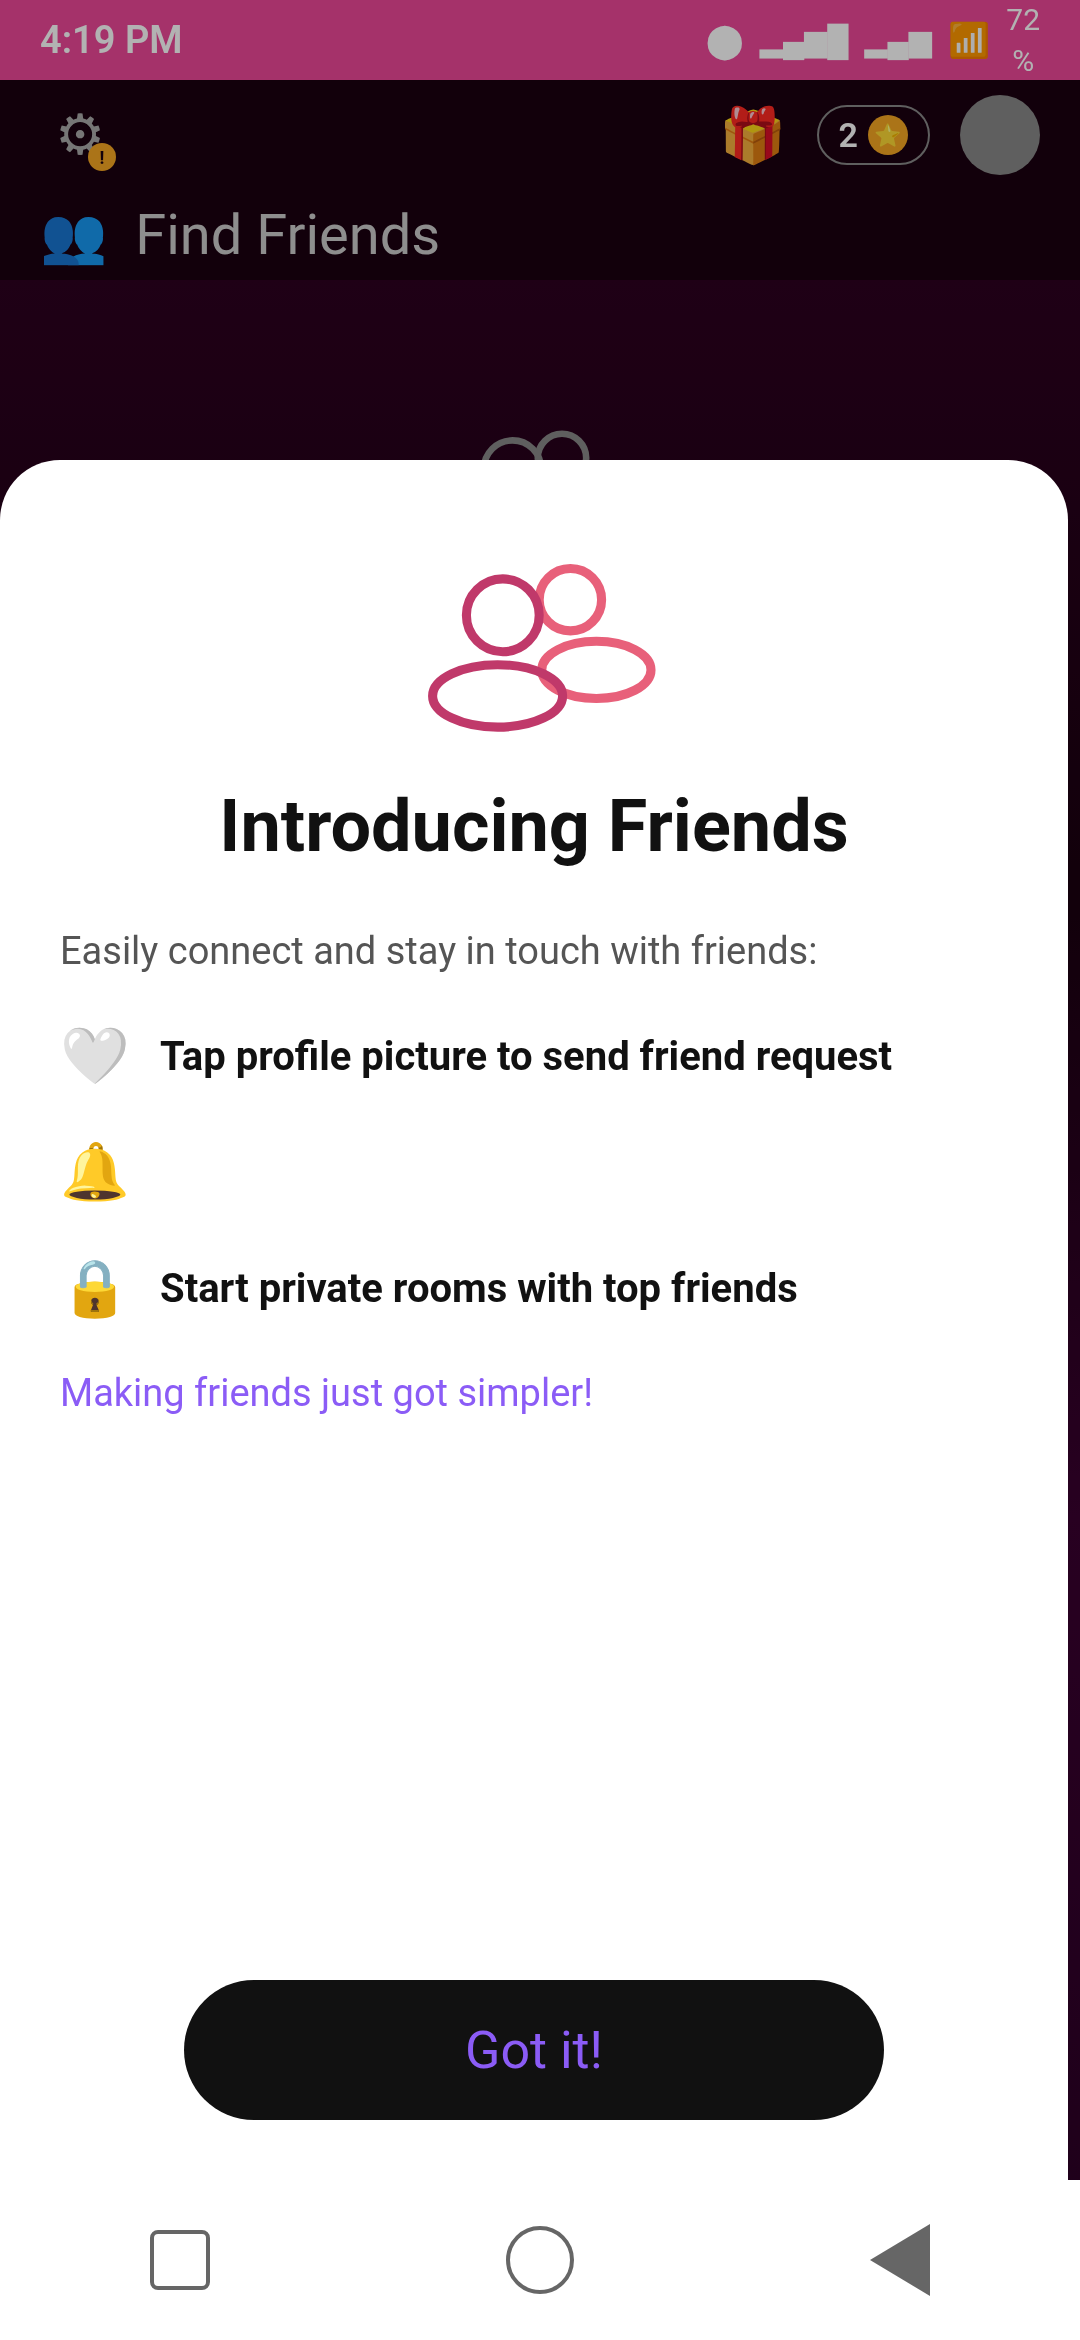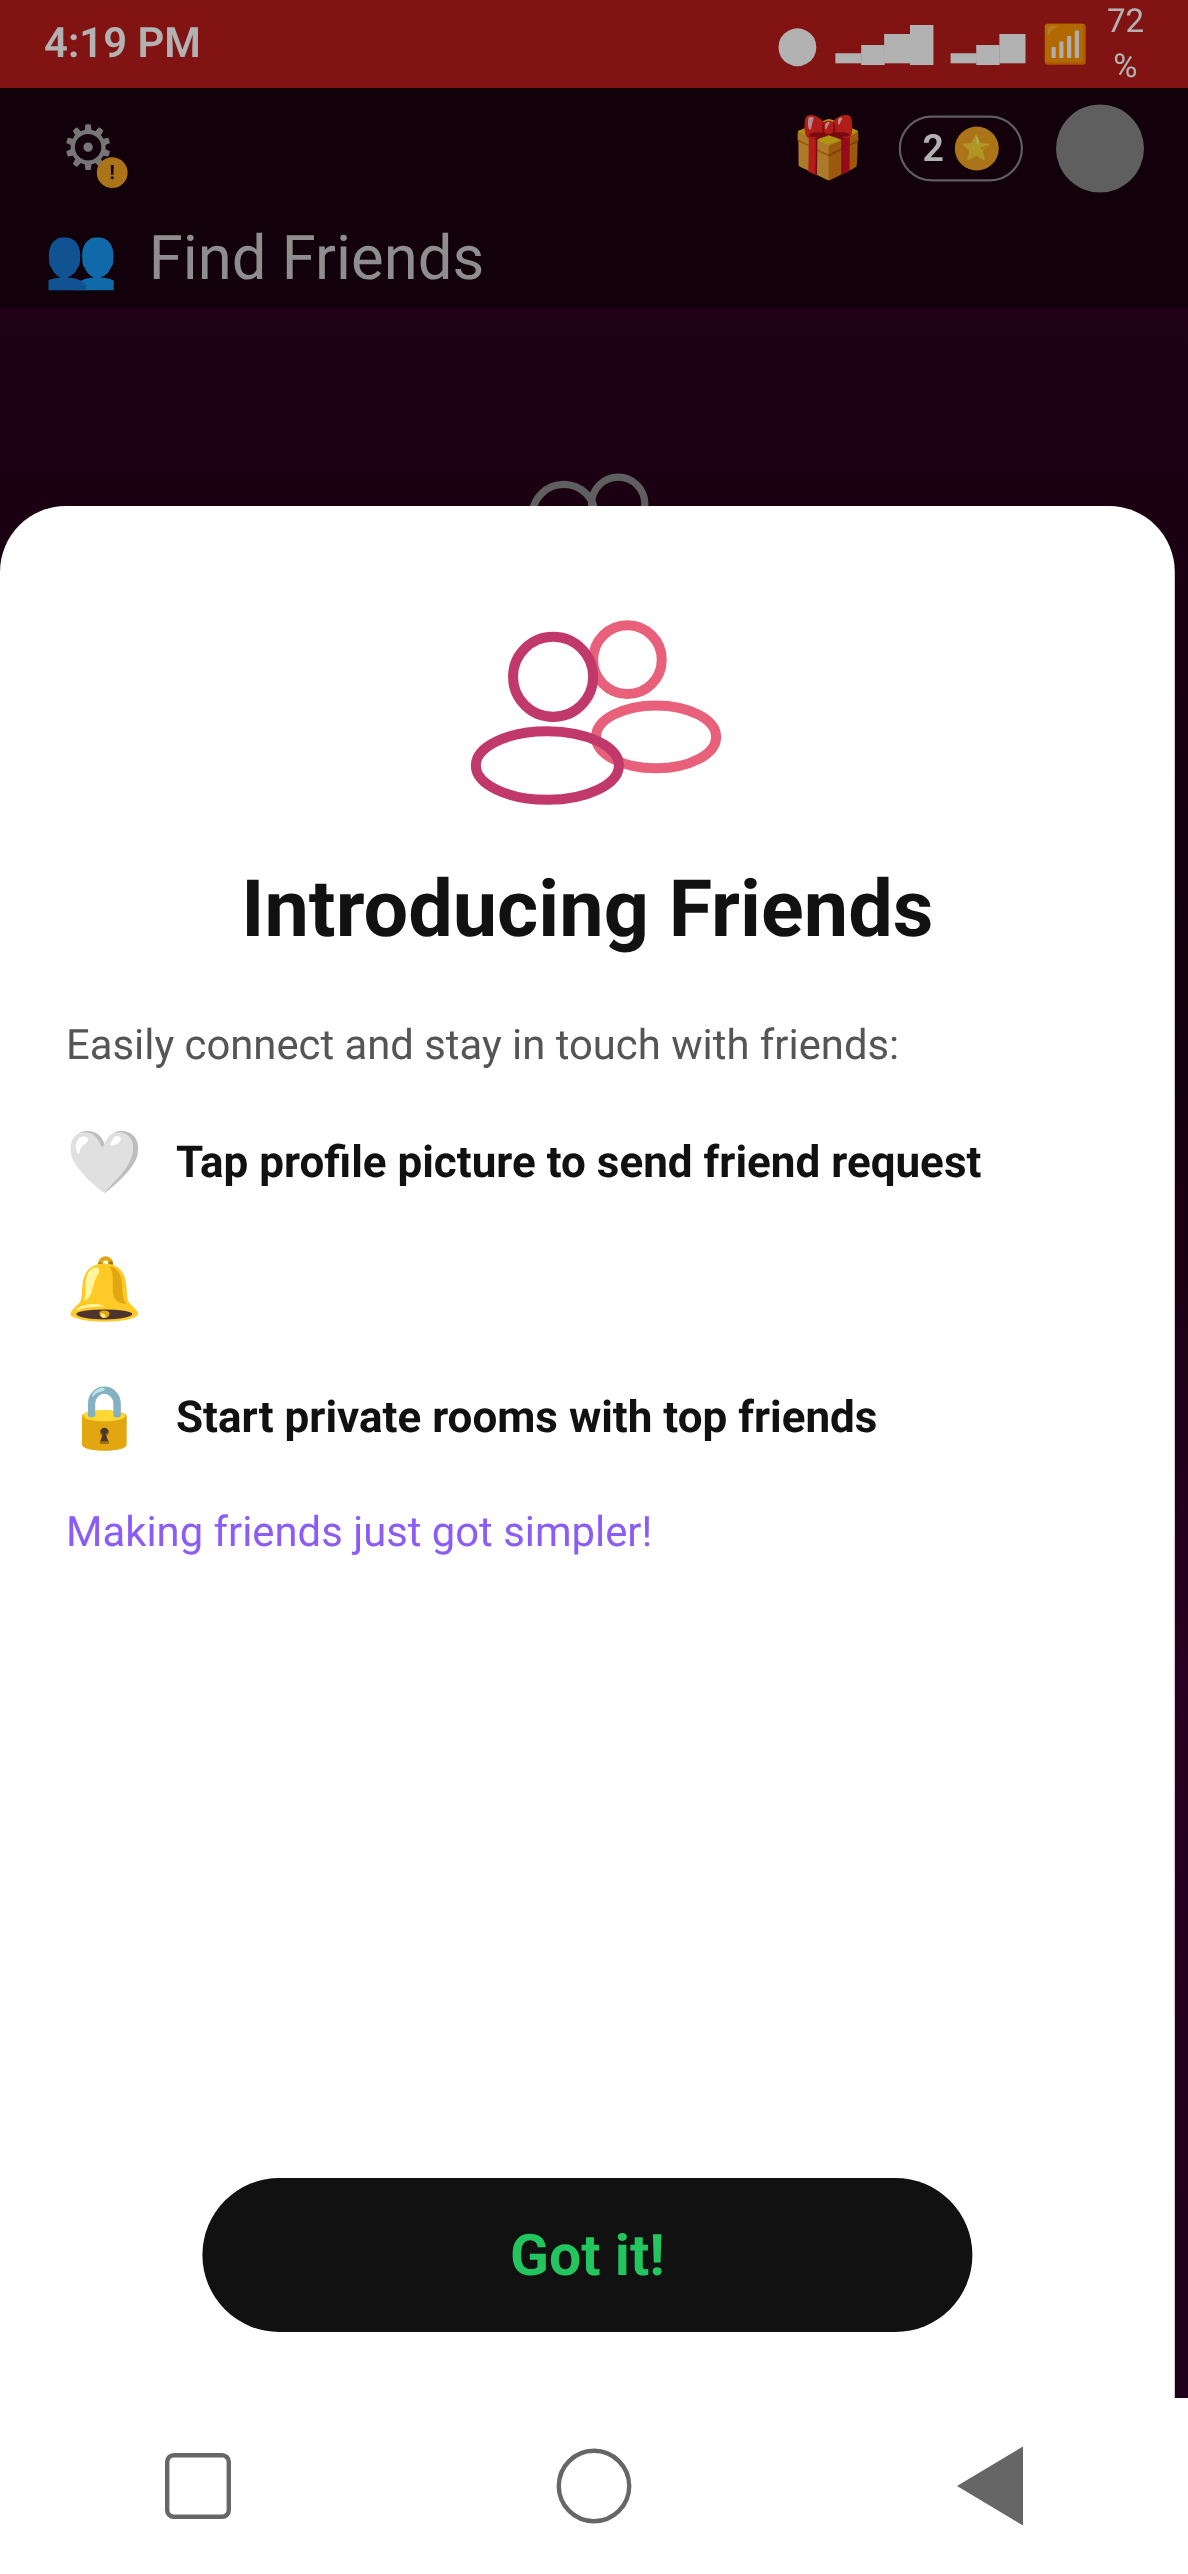--- a/index.html
+++ b/index.html
@@ -14,21 +14,21 @@
       position: relative;
     }
 
     
     .status-bar {
       position: absolute;
       top: 0;
       left: 0;
       right: 0;
       height: 80px;
-      background: #b91c1c;
+      background: #ec4899;
       display: flex;
       align-items: center;
       justify-content: space-between;
       padding: 0 40px;
       z-index: 10;
     }
 
     .status-time {
       color: white;
       font-size: 38px;
@@ -297,23 +297,23 @@
       border-radius: 70px;
       display: flex;
       align-items: center;
       justify-content: center;
       cursor: pointer;
       margin-top: auto;
       margin-bottom: 60px;
     }
 
     .got-it-text {
-      color: #22c55e;
+      color: #8b5cf6;
       font-size: 52px;
-      font-weight: 700;
+      font-weight: 400;
     }
 
     
     .nav-bar {
       position: absolute;
       bottom: 0;
       left: 0;
       right: 0;
       height: 160px;
       background: white;

